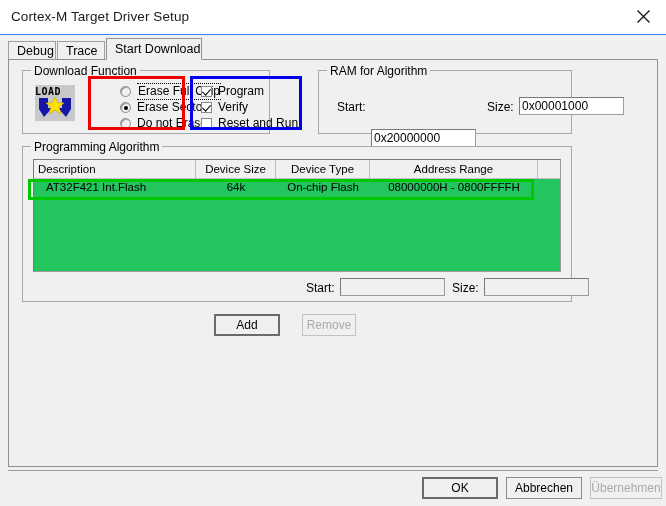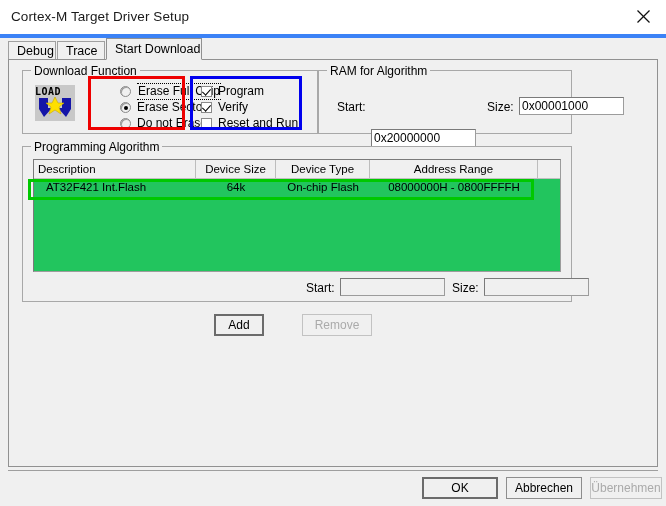--- a/index.html
+++ b/index.html
@@ -23,21 +23,21 @@
     left: 0; top: 0;
     width: 666px; height: 506px;
     background: #f0f0f0;
   }
 
   #titlebar {
     position: absolute;
     left: 0; top: 0;
     width: 666px; height: 34px;
     background: #ffffff;
-    border-bottom: 4px solid #3b82f6;
+    border-bottom: 1px solid #3b82f6;
   }
   #title-text {
     position: absolute;
     left: 11px; top: 9px;
     font-size: 13.5px;
     color: #1a1a1a;
     letter-spacing: .1px;
     white-space: nowrap;
   }
   #close-button {
@@ -101,21 +101,21 @@
   }
   .group-title {
     position: absolute;
     top: -7px; left: 8px;
     background: #f0f0f0;
     padding: 0 3px;
     font-size: 12px;
     white-space: nowrap;
   }
 
-  #group-download { left: 22px;  top: 70px;  width: 296px; height: 64px; }
+  #group-download { left: 22px;  top: 70px;  width: 248px; height: 64px; }
   #group-ram      { left: 318px; top: 70px;  width: 254px; height: 64px; }
   #group-algo     { left: 22px;  top: 146px; width: 550px; height: 156px; }
 
   
   #load-icon {
     position: absolute;
     left: 12px; top: 14px;
     width: 40px; height: 36px;
     background: #c8c8c8;
   }
@@ -291,22 +291,22 @@
     background: #f0f0f0;
     border: 1px solid #8d8d8d;
     box-sizing: border-box;
     font-size: 12px;
     color: #000;
     white-space: nowrap;
   }
   .btn.default { border: 2px solid #6b6b6b; line-height: 18px; }
   .btn.disabled { color: #aaaaaa; border-color: #c2c2c2; }
 
-  #btn-add    { left: 214px; top: 314px; width: 50px; }
-  #btn-remove { left: 302px; top: 314px; width: 70px; }
+  #btn-add    { left: 214px; top: 314px; width: 66px; }
+  #btn-remove { left: 302px; top: 314px; width: 54px; }
 
   #separator {
     position: absolute;
     left: 8px; top: 470px;
     width: 650px;
     border-top: 1px solid #9e9e9e;
   }
   #btn-ok       { left: 422px; top: 477px; width: 76px; }
   #btn-cancel   { left: 506px; top: 477px; width: 76px; }
   #btn-apply    { left: 590px; top: 477px; width: 72px; }

